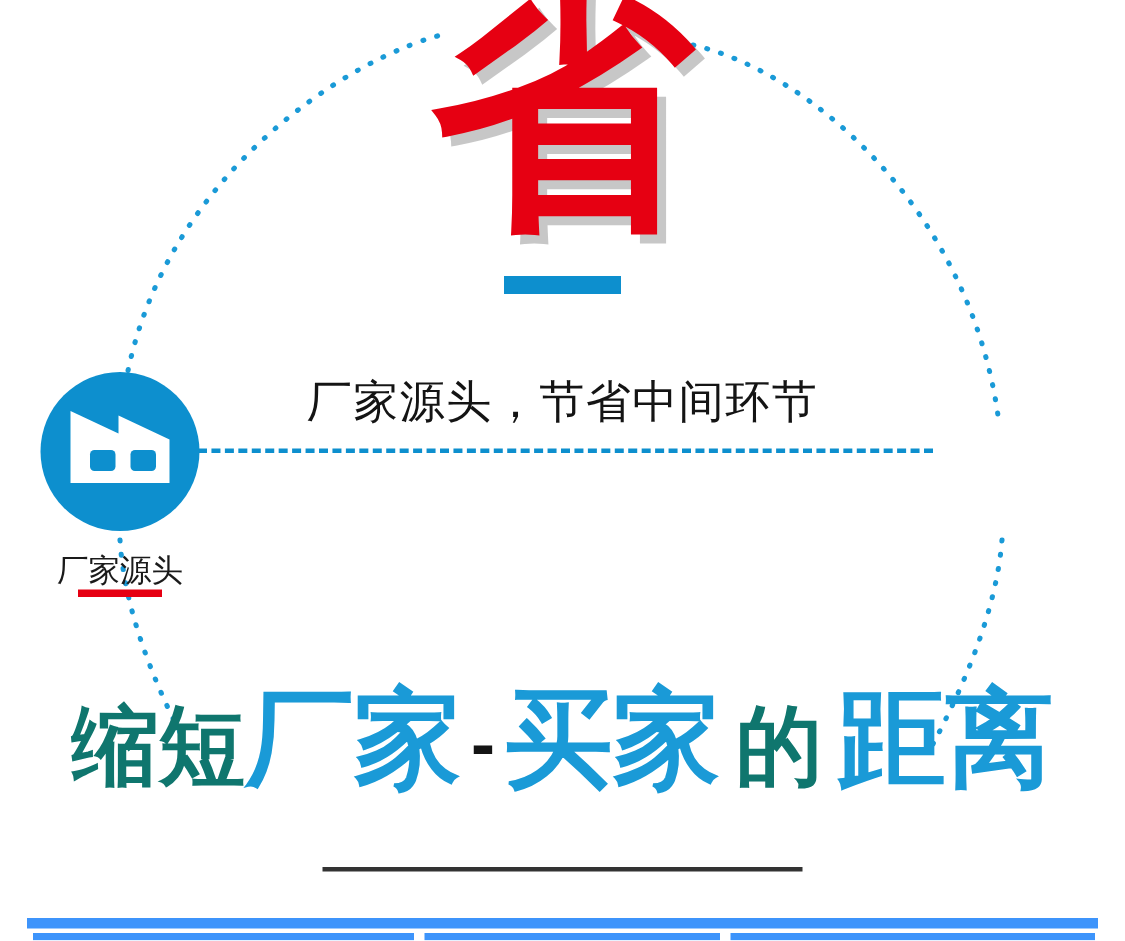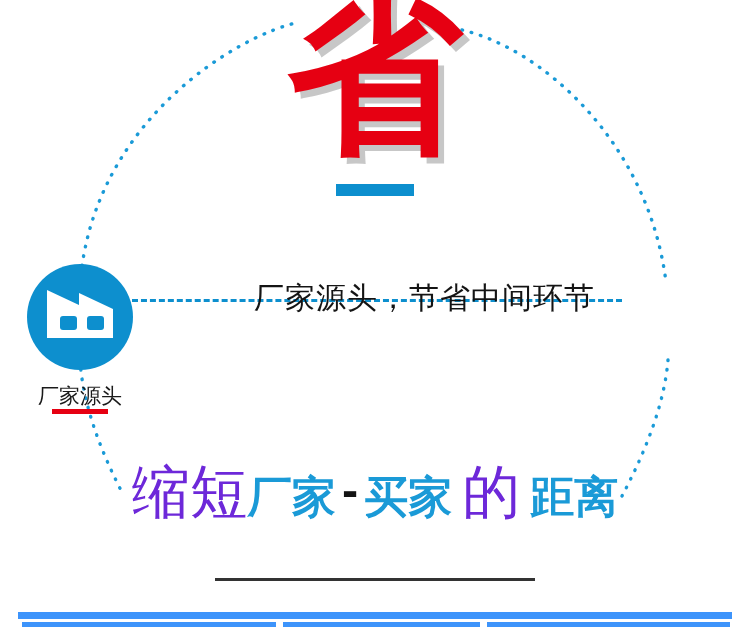--- a/index.html
+++ b/index.html
@@ -57,21 +57,21 @@
     left: 132px;
     top: 299px;
     width: 490px;
     height: 0;
     border-top: 3px dashed #0d8fce;
   }
 
   
   .node {
     position: absolute;
-    top: 264px;
+    top: 248px;
     width: 106px;
     height: 106px;
   }
   .node.left  { left: 27px; }
   .node.right { left: 616px; }
   .node-circle {
     position: absolute;
     left: 0; top: 0;
     width: 106px; height: 106px;
     border-radius: 50%;
@@ -104,22 +104,21 @@
     background: #e60012;
   }
   .node.right .node-label-underline { width: 42px; }
 
   
   .statement {
     position: absolute;
     left: 155px;
     top: 248px;
     width: 440px;
-    text-align: right;
-    margin-top: 29px;
+    text-align: center;
   }
   .statement-line {
     font-family: "DejaVu Sans", "Liberation Sans", sans-serif;
     font-size: 30px;
     font-weight: normal;
     color: #141414;
     line-height: 42px;
     letter-spacing: 1px;
     white-space: nowrap;
   }
@@ -130,22 +129,22 @@
     left: 0;
     top: 458px;
     width: 750px;
     text-align: center;
     white-space: nowrap;
     font-family: "DejaVu Sans", "Liberation Sans", sans-serif;
     font-size: 58px;
     line-height: 68px;
   }
   .slogan span { display: inline-block; vertical-align: baseline; }
-  .sl-dark   { color: #6d28d9; font-weight: normal; }
-  .sl-blue   { color: #1a9ad7; font-weight: bold; font-size: 44px; }
+  .sl-dark   { color: #0f766e; font-weight: bold; }
+  .sl-blue   { color: #1a9ad7; font-weight: bold; font-size: 72px; }
   .sl-dash   { color: #141414; font-weight: bold; font-size: 40px; padding: 0 6px; position: relative; top: -6px; }
   .sl-sp     { display: inline-block; width: 10px; }
 
   
   .hr-dark {
     position: absolute;
     left: 215px;
     top: 578px;
     width: 320px;
     height: 3px;

